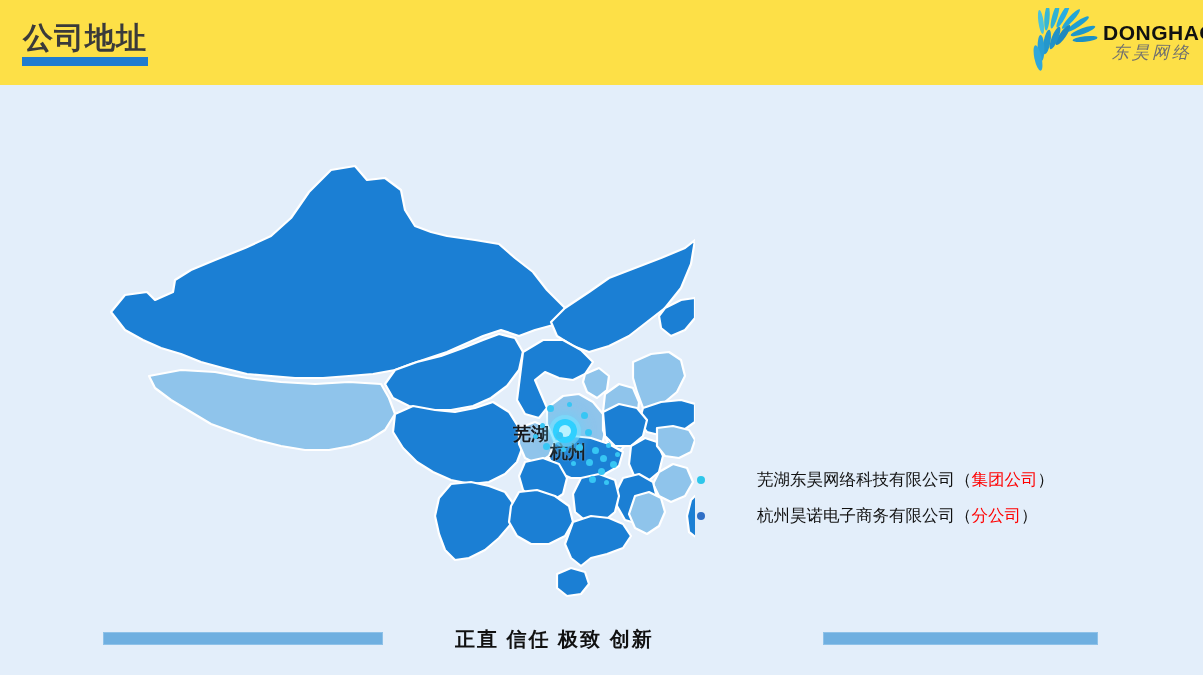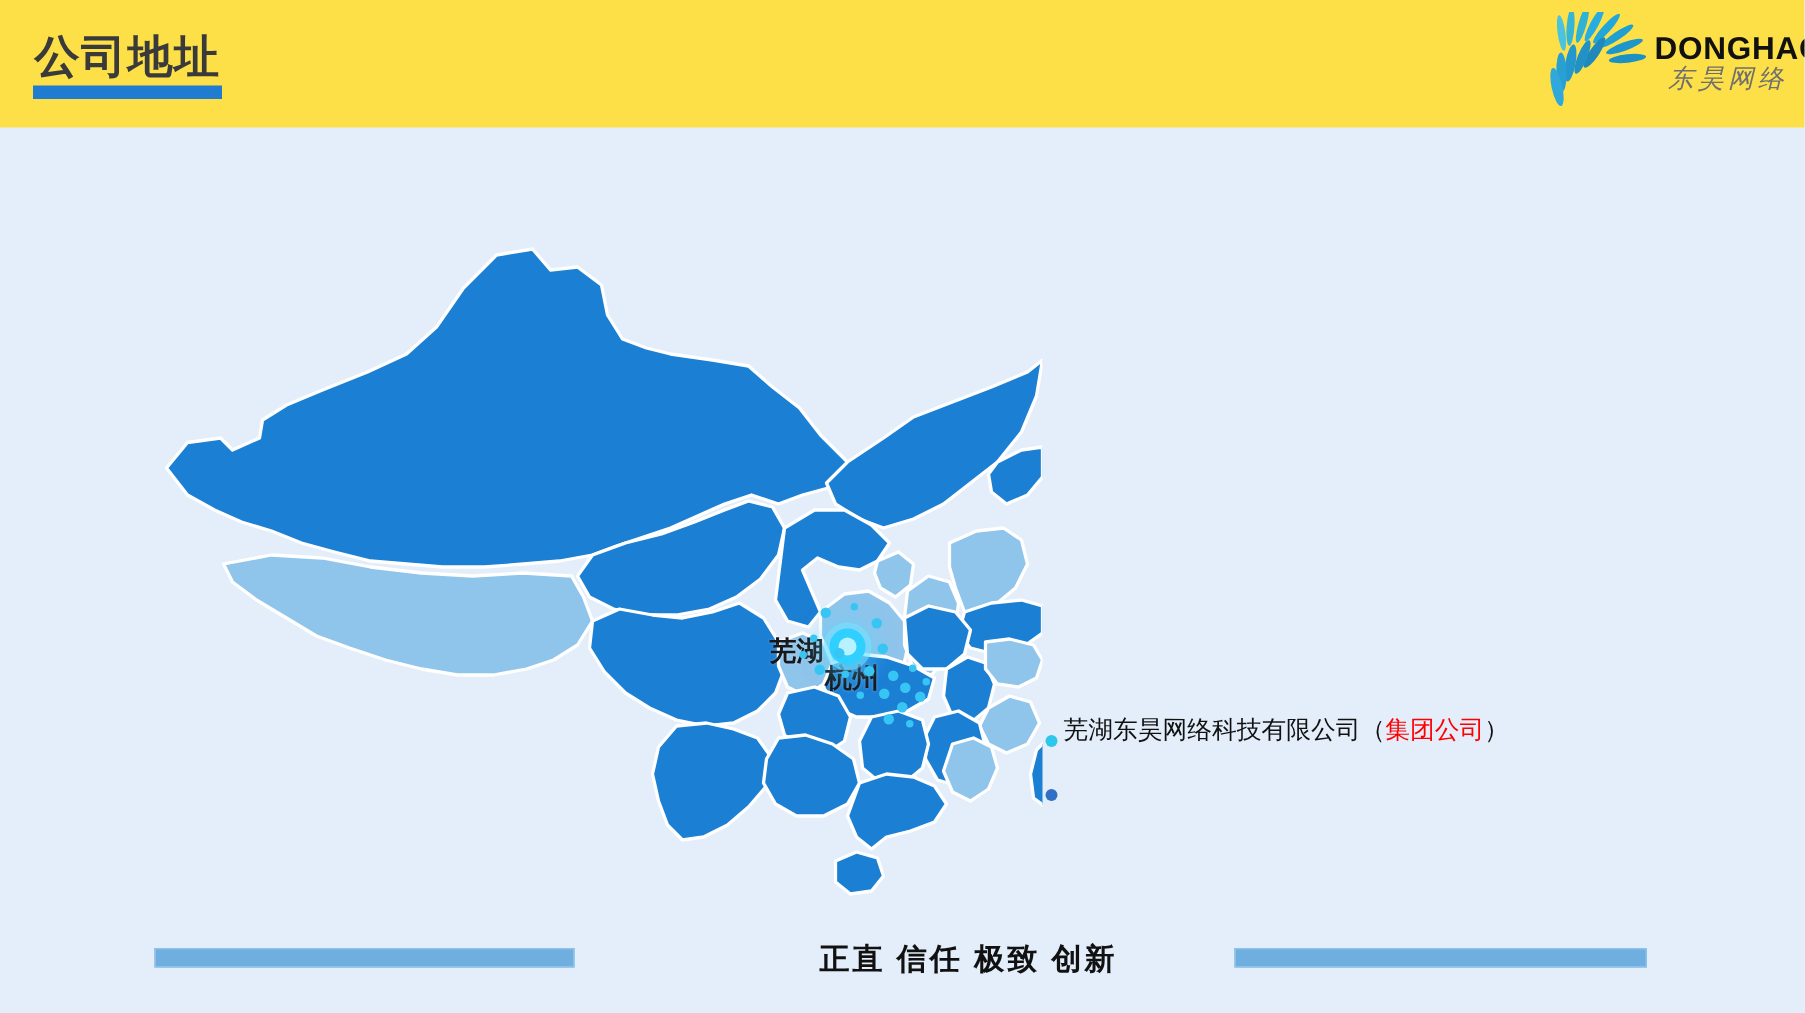--- a/index.html
+++ b/index.html
@@ -46,37 +46,37 @@
     position:absolute;left:553px;top:419px;width:24px;height:24px;border-radius:50%;
     background:#2fd0ff;
     box-shadow:0 0 0 4px rgba(120,225,255,.55),0 0 14px 7px rgba(90,215,255,.45);
   }
   #marker-main::after{
     content:"";position:absolute;left:6px;top:6px;width:12px;height:12px;
     border-radius:50%;background:#b9f2ff;
   }
   
   #legend{position:absolute;left:697px;top:462px;width:330px;}
-  .legend-row{display:flex;align-items:flex-end;height:36px;}
+  .legend-row{display:flex;align-items:center;height:36px;gap:48px;}
   .legend-bullet{width:8px;height:8px;border-radius:50%;margin-right:4px;flex:0 0 auto;}
   .legend-text{font-size:16.5px;color:#111;white-space:nowrap;}
   .legend-text .red{color:#ff0000;}
   
   #footer-bar-left{
     position:absolute;left:103px;top:632px;width:280px;height:13px;
     background:#6fafe0;border:1px solid #8ec1e8;box-sizing:border-box;
   }
   #footer-bar-right{
     position:absolute;left:823px;top:632px;width:275px;height:13px;
     background:#6fafe0;border:1px solid #8ec1e8;box-sizing:border-box;
   }
   #slogan{
     position:absolute;left:455px;top:626px;width:290px;
     font-size:20px;font-weight:bold;color:#111;
-    letter-spacing:2px;white-space:nowrap;text-align:right;
+    letter-spacing:2px;white-space:nowrap;
   }
 </style>
 </head>
 <body>
 
 <div id="header">
   <div id="title">公司地址</div>
   <div id="title-underline"></div>
 
   <div id="logo">
@@ -211,18 +211,19 @@
 <div class="dot dot-sm" style="left:556px;top:432px;"></div>
 <div class="dot dot-xs" style="left:533px;top:434px;"></div>
 
 <div id="legend">
   <div class="legend-row">
     <span class="legend-bullet" style="background:#2ec6ea"></span>
     <span class="legend-text"><span>芜湖东昊网络科技有限公司（</span><span class="red">集团公司</span><span>）</span></span>
   </div>
   <div class="legend-row">
     <span class="legend-bullet" style="background:#2f6fc6"></span>
+    <span class="legend-text"><span>杭州昊诺电子商务有限公司（</span><span class="red">分公司</span><span>）</span></span>
   </div>
 </div>
 
 <div id="footer-bar-left"></div>
 <div id="slogan">正直  信任  极致  创新</div>
 <div id="footer-bar-right"></div>
 
 </body></html>

